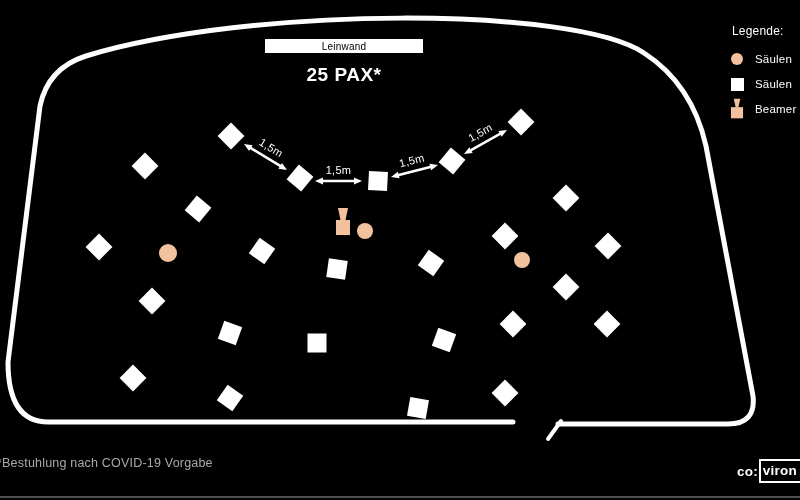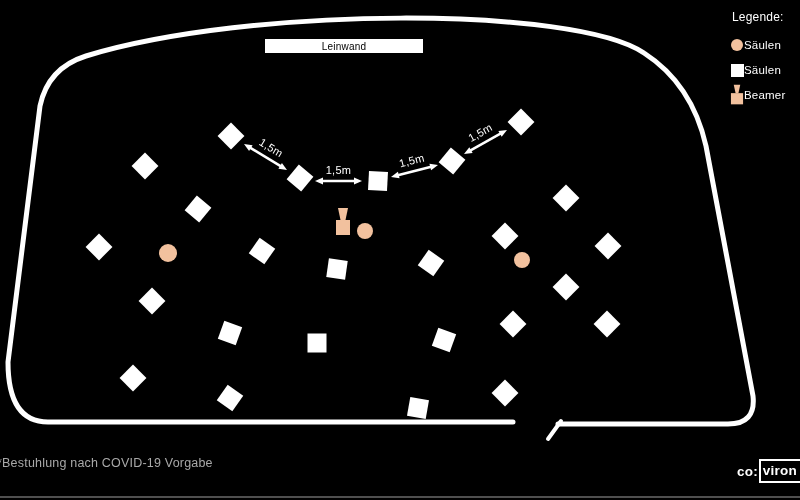--- a/index.html
+++ b/index.html
@@ -5,23 +5,23 @@
   html,body{margin:0;padding:0;background:#000;}
   .stage{position:relative;width:800px;height:500px;background:#000;overflow:hidden;
          font-family:"Liberation Sans","DejaVu Sans",sans-serif;}
   .stage *{box-sizing:border-box;}
   svg.plan{position:absolute;left:0;top:0;}
   .screen-bar{position:absolute;left:265px;top:39px;width:158px;height:14px;background:#fff;
               display:flex;align-items:center;justify-content:center;}
   .screen-bar span{font-size:10px;font-weight:500;color:#000;letter-spacing:.2px;}
   .pax-title{position:absolute;left:265px;top:64px;width:158px;text-align:center;
              color:#fff;font-size:19px;font-weight:600;letter-spacing:.5px;}
-  .legend{position:absolute;left:730px;top:10px;color:#fff;}
+  .legend{position:absolute;left:730px;top:24px;color:#fff;}
   .legend-title{font-size:12px;font-weight:500;margin:0 0 13px 2px;letter-spacing:.2px;}
-  .legend-row{display:flex;align-items:center;margin-bottom:9px;height:16px;}
+  .legend-row{display:flex;align-items:center;gap:11px;margin-bottom:9px;height:16px;}
   .legend-row .ic{width:14px;display:flex;align-items:center;justify-content:center;}
   .legend-dot{width:12px;height:12px;border-radius:50%;display:inline-block;}
   .legend-square{width:13px;height:13px;display:inline-block;background:#fff;}
   .legend-label{font-size:11.5px;letter-spacing:.2px;}
   .legend-row.beamer-row{}
   .footnote{position:absolute;left:-3px;top:456px;font-size:12.5px;color:#A9A9A9;letter-spacing:.2px;}
   .logo{position:absolute;left:737px;top:459px;color:#fff;font-size:13.5px;font-weight:700;
         display:flex;align-items:center;letter-spacing:.2px;}
   .logo .boxed{border:2px solid #fff;padding:2px 20px 3px 2px;margin-left:1px;}
   .bottom-divider{position:absolute;left:0;top:496px;width:100%;height:2px;background:#4f4f4f;}
@@ -79,20 +79,21 @@
       <line x1="469.23918621208946" y1="151.07580304441518" x2="501.76081378791054" y2="132.92419695558482" stroke="#FFFFFF" stroke-width="2.5"></line>
       <polygon points="507,130 501.67146332537874,136.8678014609638 498.35737344238265,130.9300570872624" fill="#FFFFFF"></polygon>
       <polygon points="464,154 472.64262655761735,153.0699429127376 469.32853667462126,147.1321985390362" fill="#FFFFFF"></polygon>
       <text y="-7" text-anchor="middle" fill="#FFFFFF" font-size="11" letter-spacing="0.3" font-family="&quot;Liberation Sans&quot;,&quot;DejaVu Sans&quot;,sans-serif" transform="translate(485.5 142) rotate(-29.167613379577794)">1,5m</text>
     </svg>
 
   <div class="screen-bar">
     <span>Leinwand</span>
   </div>
 
+  <div class="pax-title">25 PAX*</div>
 
   <div class="legend">
     <div class="legend-title">Legende:</div>
     <div class="legend-row">
       <span class="ic">
           <span class="legend-dot" id="legend-dot" style="background: rgb(242, 193, 158);"></span>
         </span>
       <span class="legend-label">Säulen</span>
     </div>
     <div class="legend-row">

